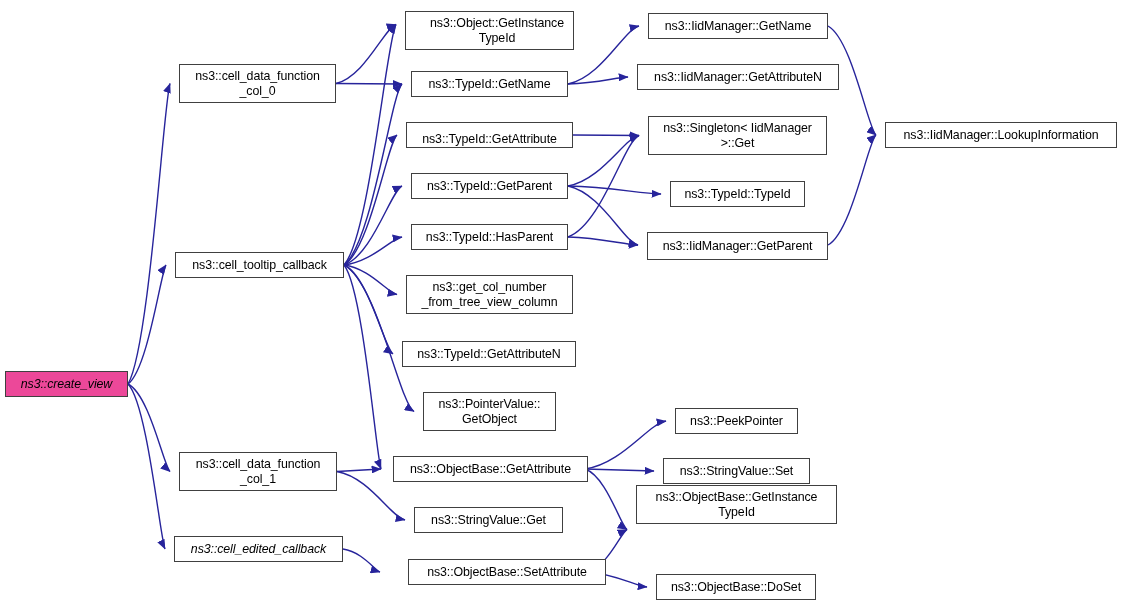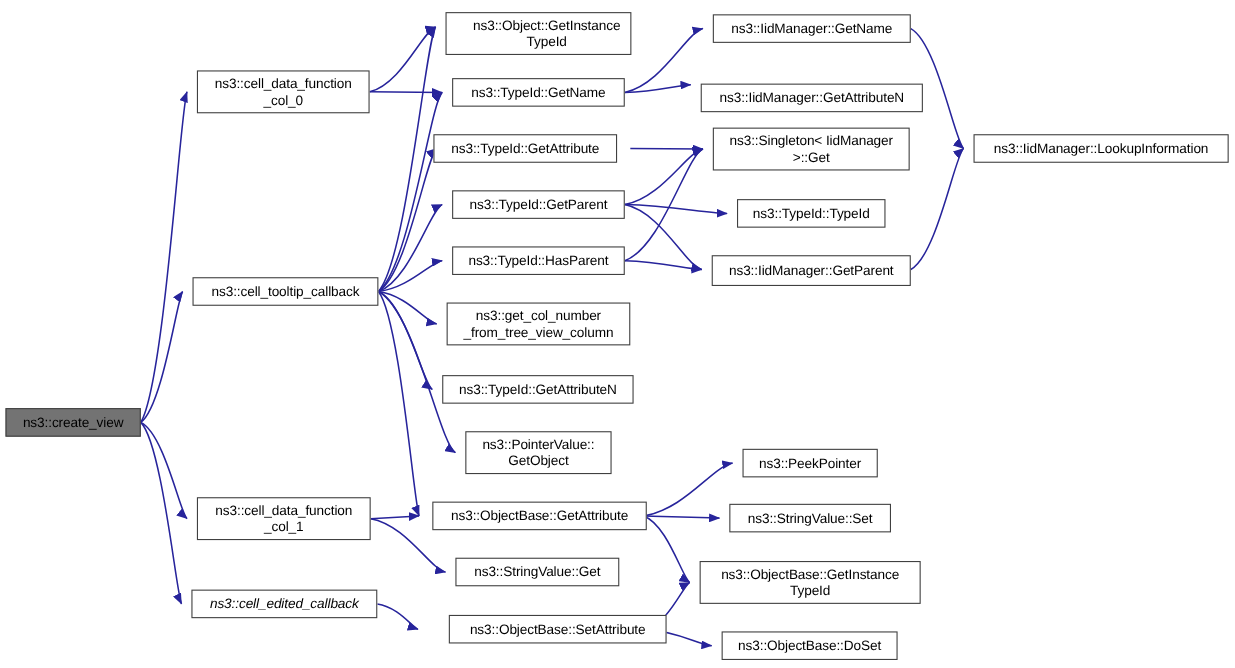--- a/index.html
+++ b/index.html
@@ -3,21 +3,21 @@
 <meta charset="utf-8">
 <style>
   html,body{margin:0;padding:0;background:#ffffff;}
   #canvas{position:relative;width:1123px;height:607px;background:#ffffff;
           font-family:"Liberation Sans","DejaVu Sans",sans-serif;overflow:hidden;}
   svg.edges{position:absolute;left:0;top:0;width:1123px;height:607px;}
   .node{position:absolute;box-sizing:border-box;display:flex;align-items:center;
         justify-content:center;text-align:center;background:#ffffff;
         border:1px solid #404040;color:#000000;font-size:12.4px;line-height:15px;
         letter-spacing:-0.1px;}
-  .node.hl{background:#737373;}
+  .node.hl{background:#ec4899;font-style:italic;}
   .node span{display:block;padding:0 3px;white-space:pre-line;}
 </style>
 </head>
 <body>
 
 <div id="canvas">
   <svg class="edges" viewBox="0 0 1123 607" xmlns="http://www.w3.org/2000/svg">
     <defs>
       <marker id="ar" markerWidth="10" markerHeight="8" refX="9.4" refY="4" orient="auto" markerUnits="userSpaceOnUse">
         <path d="M0,0 L10,4 L0,8 z" fill="#27249b"></path>
@@ -77,21 +77,21 @@
       <div class="node" style="left: 174px; top: 536px; width: 169px; height: 26px; font-style: italic;">
         <span>ns3::cell_edited_callback</span>
       </div>
       <div class="node" style="left: 405px; top: 11px; width: 169px; height: 39px; padding-left: 15px;">
         <span>ns3::Object::GetInstance
 TypeId</span>
       </div>
       <div class="node" style="left: 411px; top: 71px; width: 157px; height: 26px;">
         <span>ns3::TypeId::GetName</span>
       </div>
-      <div class="node" style="left: 394px; top: 122px; width: 167px; height: 26px;">
+      <div class="node" style="left: 406px; top: 122px; width: 167px; height: 26px; align-items: flex-end;">
         <span>ns3::TypeId::GetAttribute</span>
       </div>
       <div class="node" style="left: 411px; top: 173px; width: 157px; height: 26px;">
         <span>ns3::TypeId::GetParent</span>
       </div>
       <div class="node" style="left: 411px; top: 224px; width: 157px; height: 26px;">
         <span>ns3::TypeId::HasParent</span>
       </div>
       <div class="node" style="left: 406px; top: 275px; width: 167px; height: 39px;">
         <span>ns3::get_col_number
@@ -109,21 +109,21 @@
       </div>
       <div class="node" style="left: 414px; top: 507px; width: 149px; height: 26px;">
         <span>ns3::StringValue::Get</span>
       </div>
       <div class="node" style="left: 389px; top: 559px; width: 198px; height: 26px; margin-left: 19px;">
         <span>ns3::ObjectBase::SetAttribute</span>
       </div>
       <div class="node" style="left: 648px; top: 13px; width: 180px; height: 26px;">
         <span>ns3::IidManager::GetName</span>
       </div>
-      <div class="node" style="left: 637px; top: 64px; width: 202px; height: 26px; margin-top: 12px;">
+      <div class="node" style="left: 637px; top: 64px; width: 202px; height: 26px;">
         <span>ns3::IidManager::GetAttributeN</span>
       </div>
       <div class="node" style="left: 648px; top: 116px; width: 179px; height: 39px;">
         <span>ns3::Singleton&lt; IidManager
 &gt;::Get</span>
       </div>
       <div class="node" style="left: 670px; top: 181px; width: 135px; height: 26px; justify-content: center;">
         <span>ns3::TypeId::TypeId</span>
       </div>
       <div class="node" style="left: 647px; top: 232px; width: 181px; height: 28px;">
@@ -131,21 +131,21 @@
       </div>
       <div class="node" style="left: 885px; top: 122px; width: 232px; height: 26px;">
         <span>ns3::IidManager::LookupInformation</span>
       </div>
       <div class="node" style="left: 675px; top: 408px; width: 123px; height: 26px;">
         <span>ns3::PeekPointer</span>
       </div>
       <div class="node" style="left: 663px; top: 458px; width: 147px; height: 26px;">
         <span>ns3::StringValue::Set</span>
       </div>
-      <div class="node" style="left: 636px; top: 510px; width: 201px; height: 39px;">
+      <div class="node" style="left: 636px; top: 485px; width: 201px; height: 39px;">
         <span>ns3::ObjectBase::GetInstance
 TypeId</span>
       </div>
       <div class="node" style="left: 656px; top: 574px; width: 160px; height: 26px;">
         <span>ns3::ObjectBase::DoSet</span>
       </div>
     </div>
 </div>
 
 </body></html>

